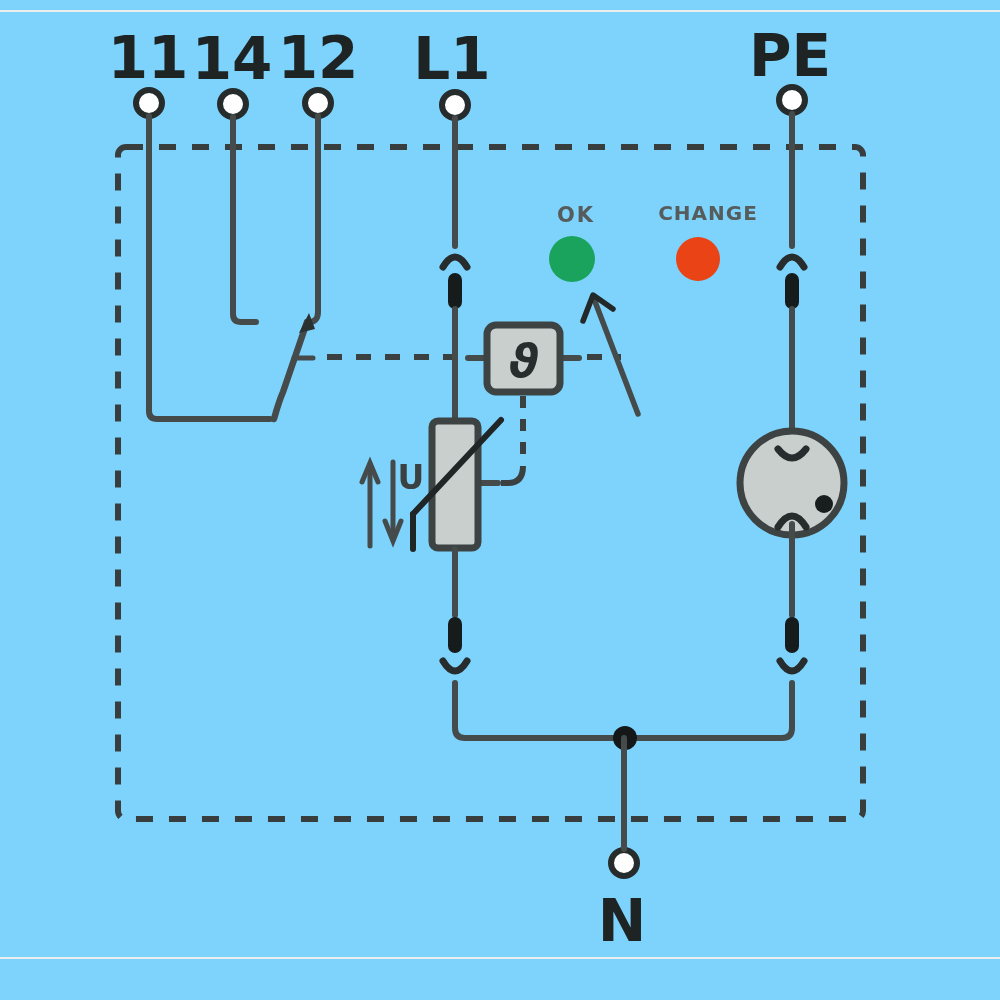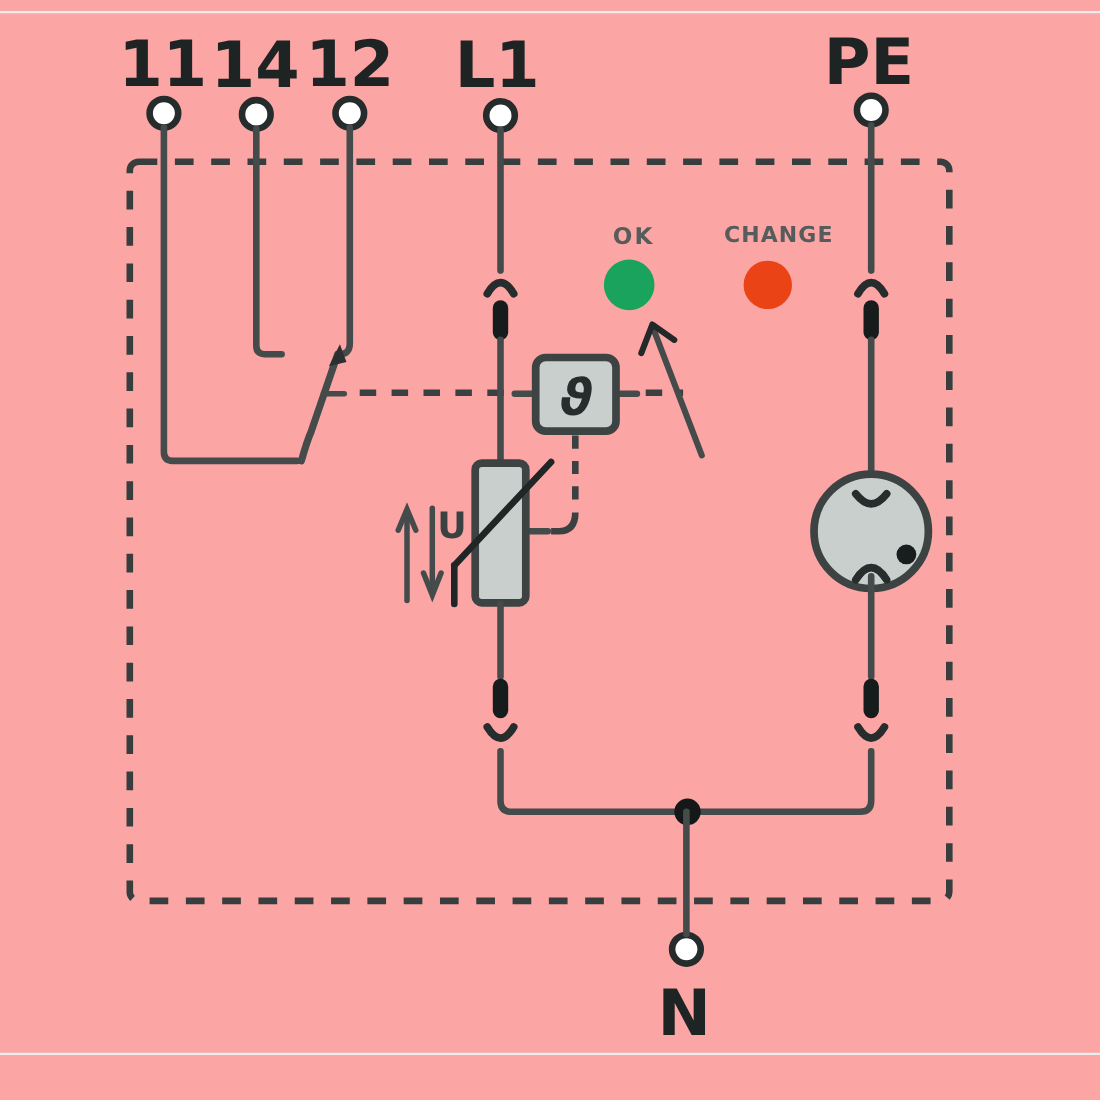--- a/index.html
+++ b/index.html
@@ -1,16 +1,16 @@
 <!DOCTYPE html>
 <html><head>
 <meta charset="utf-8">
 <style>
   html,body{margin:0;padding:0;background:#ffffff;}
-  .canvas{position:relative;width:1000px;height:1000px;background:#fca5a5;overflow:hidden;
+  .canvas{position:relative;width:1000px;height:1000px;background:#7dd3fc;overflow:hidden;
           font-family:"DejaVu Sans","Liberation Sans",sans-serif;}
   svg{position:absolute;left:0;top:0;}
   
   .wire{stroke:#454b4b;stroke-width:6;fill:none;stroke-linecap:round;stroke-linejoin:round;}
   .wire-thin{stroke:#454b4b;stroke-width:5;fill:none;stroke-linecap:round;}
   .dashline{stroke:#3b4141;stroke-width:6;fill:none;stroke-linecap:butt;}
   .border-dash{stroke:#383e3e;stroke-width:6;fill:none;stroke-dasharray:17 16;}
   .term{fill:#ffffff;stroke:#262b2b;stroke-width:6;}
   .pill{fill:#161b1b;stroke:none;}
   .chev{stroke:#272c2c;stroke-width:7;fill:none;stroke-linecap:round;}

